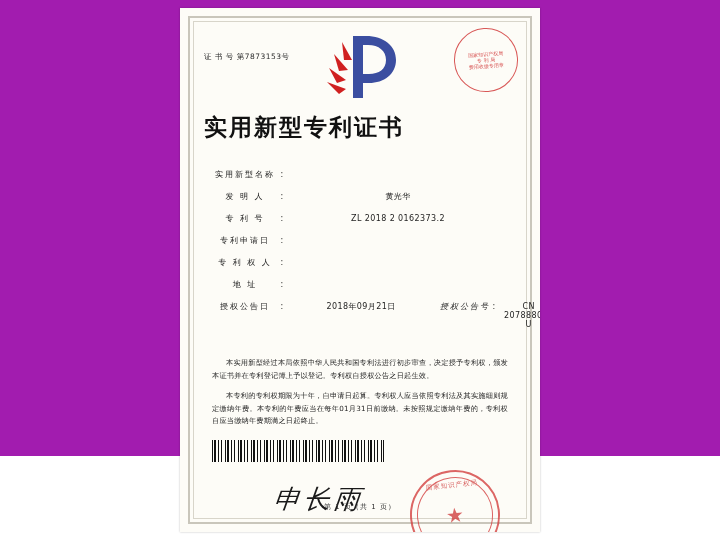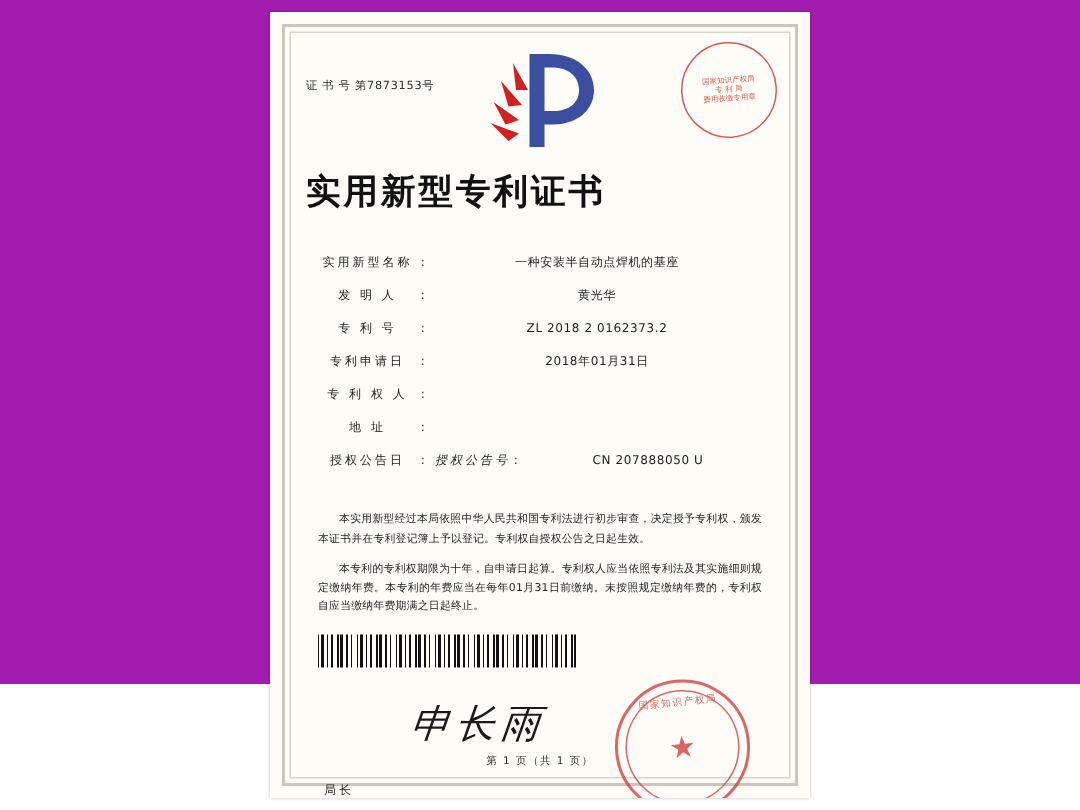--- a/index.html
+++ b/index.html
@@ -280,54 +280,53 @@
         </div>
       </div>
 
       <div class="title">实用新型专利证书</div>
 
       <div class="fields">
 
         <div class="field-row">
           <span class="field-label">实用新型名称</span>
           <span class="field-colon">:</span>
-          <span class="field-value">一种安装半自动点焊机的基座</span>
         </div>
 
         <div class="field-row">
           <span class="field-label">发 明 人</span>
           <span class="field-colon">:</span>
           <span class="field-value">黄光华</span>
         </div>
 
         <div class="field-row">
           <span class="field-label">专 利 号</span>
           <span class="field-colon">:</span>
           <span class="field-value">ZL 2018 2 0162373.2</span>
         </div>
 
         <div class="field-row">
           <span class="field-label">专利申请日</span>
           <span class="field-colon">:</span>
-          <span class="field-value">2018年01月31日</span>
         </div>
 
         <div class="field-row">
           <span class="field-label">专 利 权 人</span>
           <span class="field-colon">:</span>
         </div>
 
         <div class="field-row">
           <span class="field-label">地        址</span>
           <span class="field-colon">:</span>
         </div>
 
         <div class="field-row split">
           <span class="field-label">授权公告日</span>
           <span class="field-colon">:</span>
+          <span class="field-value">2018年09月21日</span>
           <span class="sub-label">授权公告号</span>
           <span class="field-colon">:</span>
           <span class="sub-value">CN 207888050 U</span>
         </div>
 
       </div>
 
       <div class="paragraphs">
         <div class="para">本实用新型经过本局依照中华人民共和国专利法进行初步审查，决定授予专利权，颁发本证书并在专利登记簿上予以登记。专利权自授权公告之日起生效。</div>
         <div class="para">本专利的专利权期限为十年，自申请日起算。专利权人应当依照专利法及其实施细则规定缴纳年费。本专利的年费应当在每年01月31日前缴纳。未按照规定缴纳年费的，专利权自应当缴纳年费期满之日起终止。</div>

